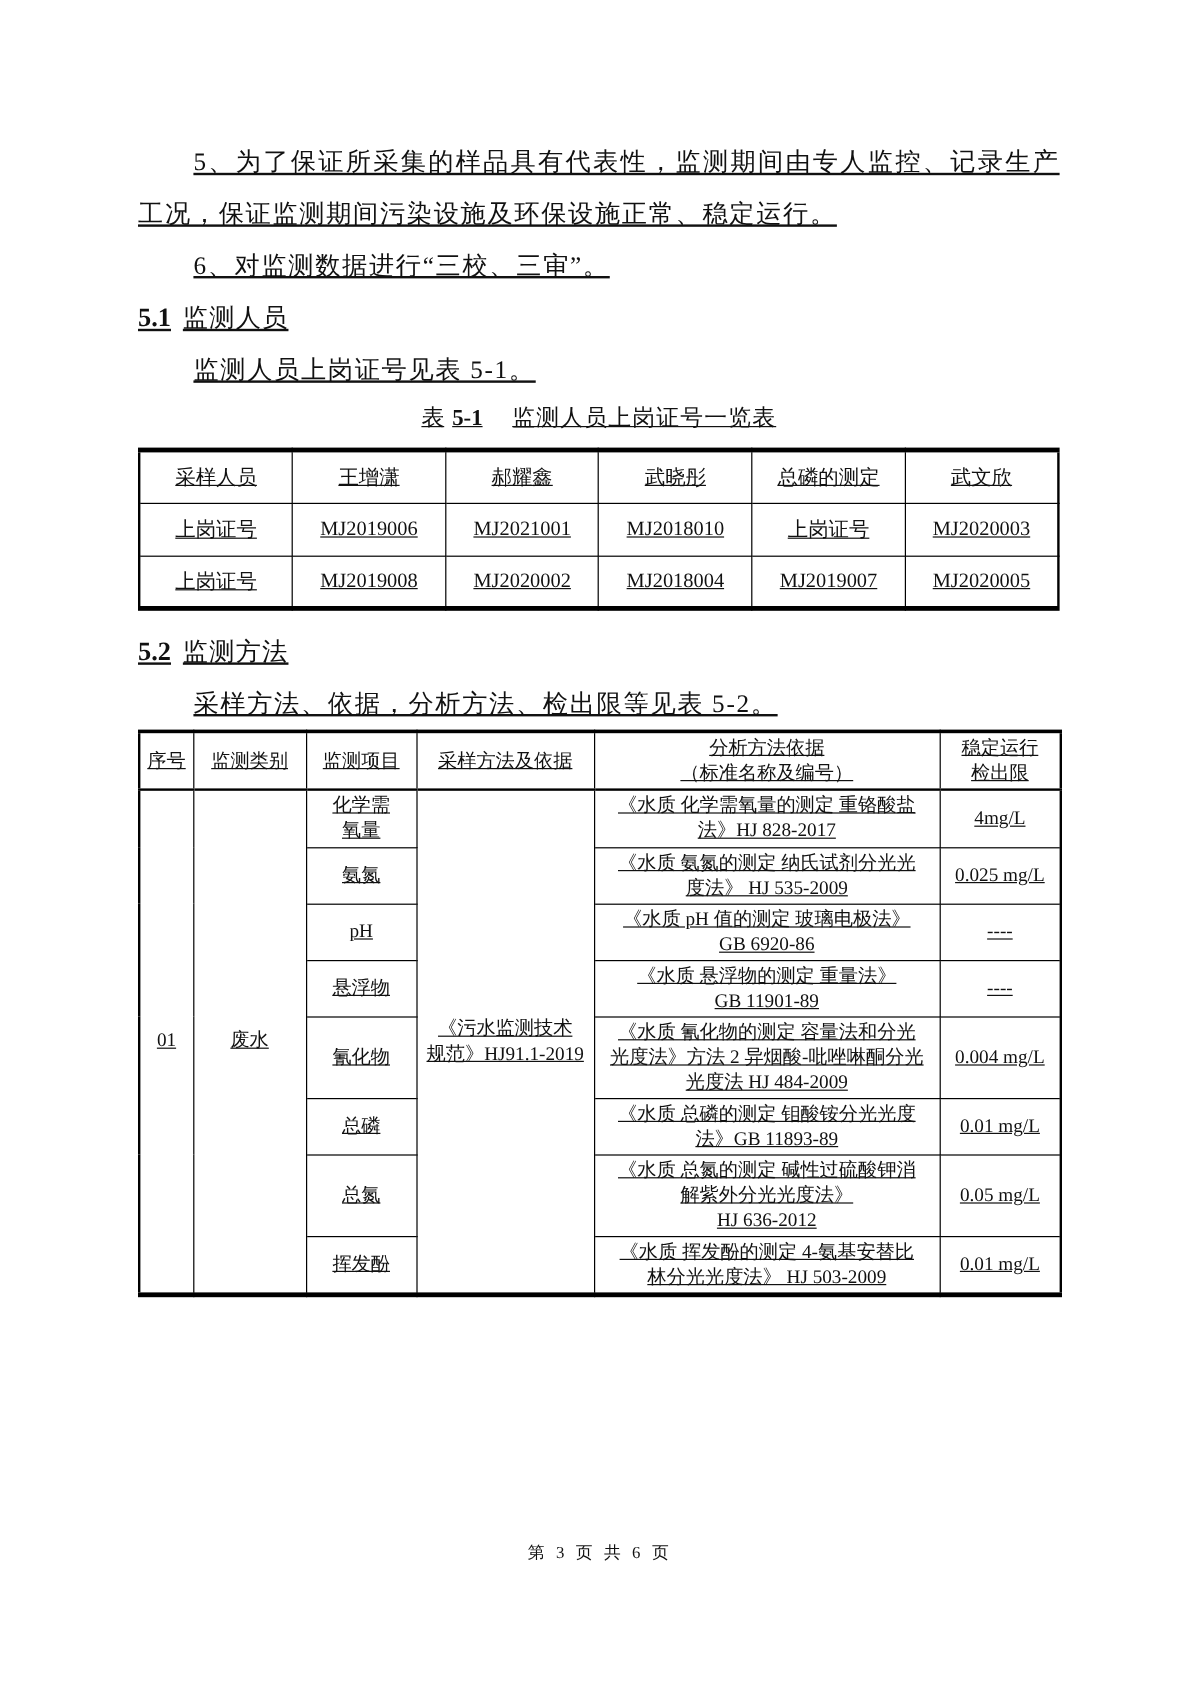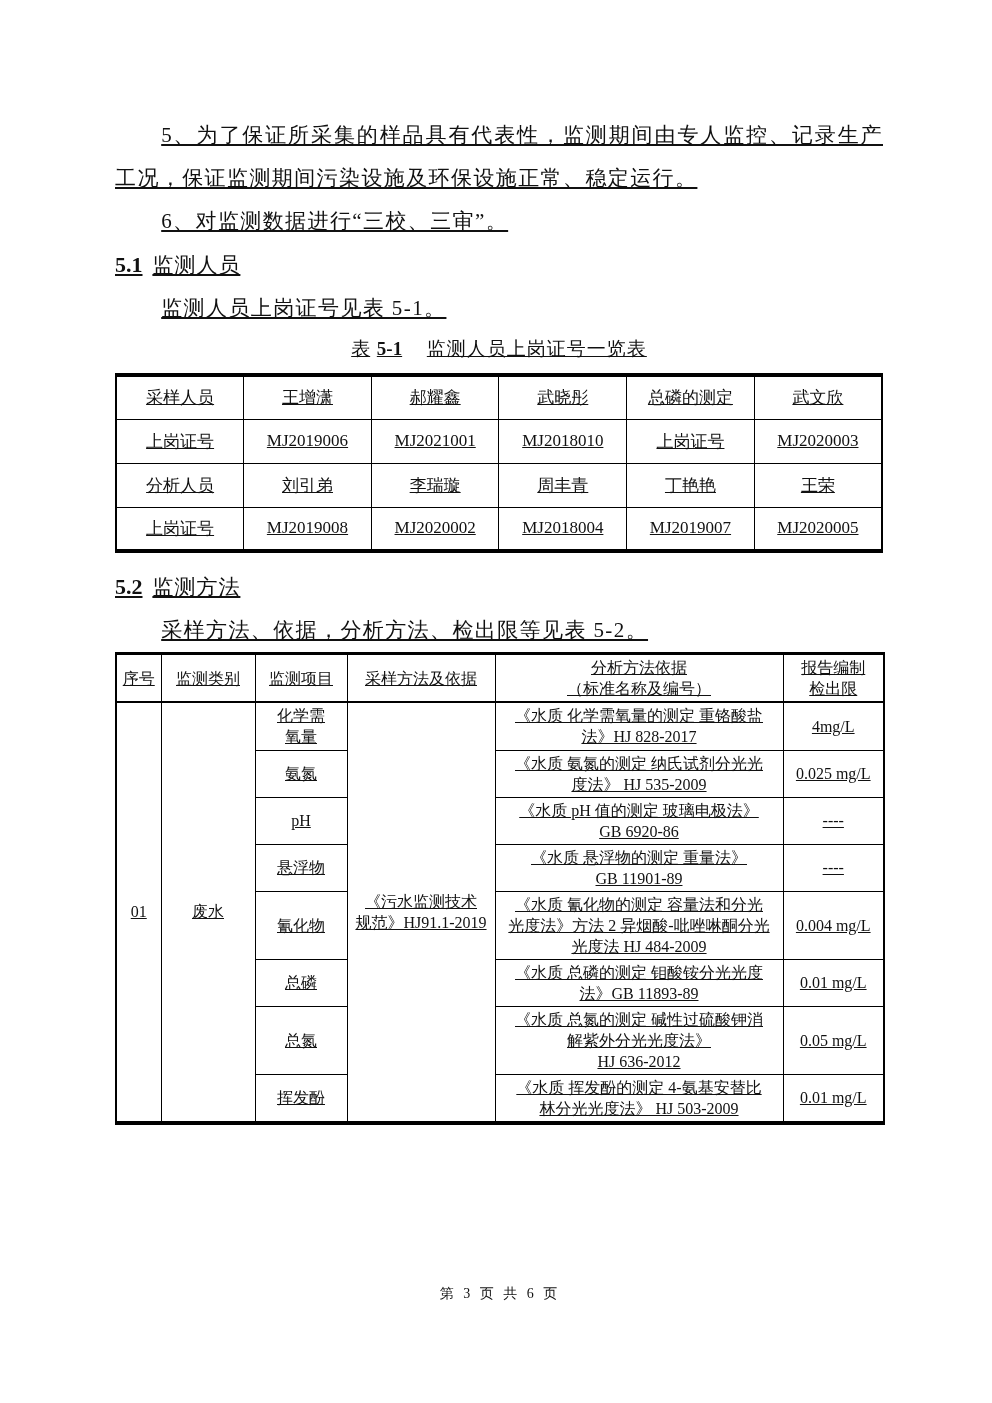--- a/index.html
+++ b/index.html
@@ -148,28 +148,20 @@
         </tr>
         <tr>
           <td>上岗证号</td>
           <td>MJ2019006</td>
           <td>MJ2021001</td>
           <td>MJ2018010</td>
           <td>上岗证号</td>
           <td>MJ2020003</td>
         </tr>
         <tr>
-          <td>分析人员</td>
-          <td>刘引弟</td>
-          <td>李瑞璇</td>
-          <td>周丰青</td>
-          <td>丁艳艳</td>
-          <td>王荣</td>
-        </tr>
-        <tr>
           <td>上岗证号</td>
           <td>MJ2019008</td>
           <td>MJ2020002</td>
           <td>MJ2018004</td>
           <td>MJ2019007</td>
           <td>MJ2020005</td>
         </tr>
       </tbody>
     </table>
 
@@ -188,21 +180,21 @@
           <col class="c6">
       </colgroup>
       <thead>
         <tr>
           <th>序号</th>
           <th>监测类别</th>
           <th>监测项目</th>
           <th>采样方法及依据</th>
           <th class="pre">分析方法依据
 （标准名称及编号）</th>
-          <th class="pre">报告编制
+          <th class="pre">稳定运行
 检出限</th>
         </tr>
       </thead>
       <tbody>
         <tr>
           <td rowspan="8">01</td>
           <td rowspan="8">废水</td>
           <td class="pre">化学需
 氧量</td>
           <td rowspan="8" class="pre">《污水监测技术

